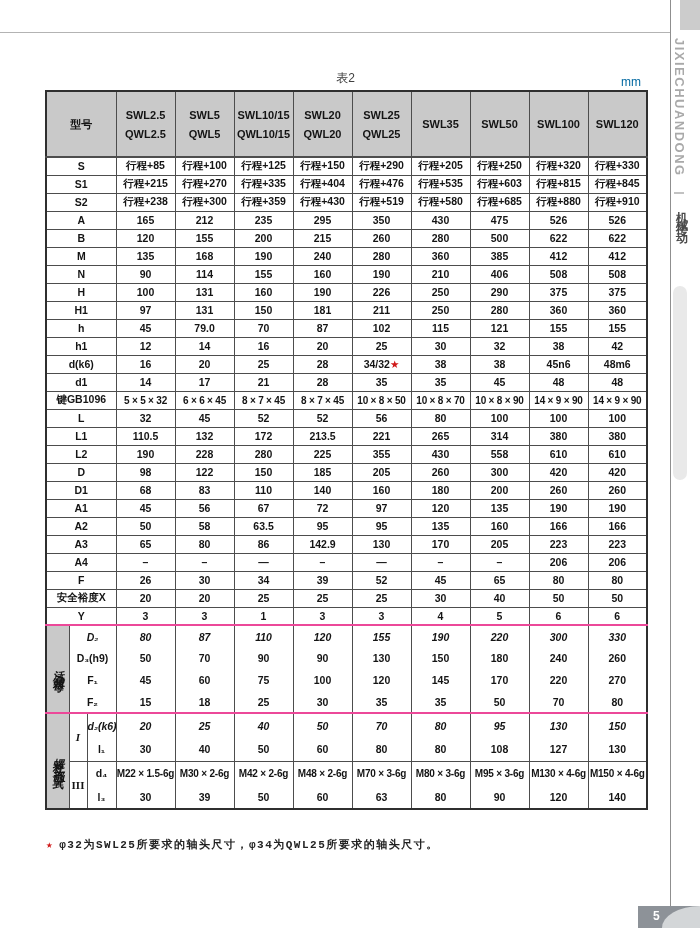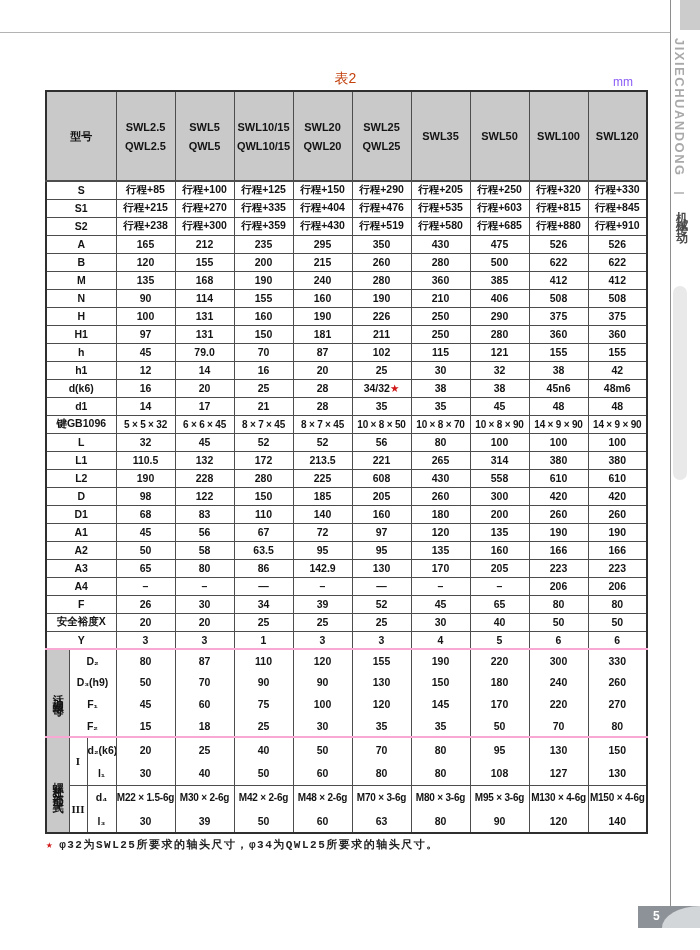--- a/index.html
+++ b/index.html
@@ -18,47 +18,47 @@
   .brand-dash{position:absolute;left:674px;top:192px;width:10px;height:2px;background:#c2c2c2;}
   .section-vert{
     position:absolute;left:673px;top:201px;writing-mode:vertical-rl;
     font-weight:bold;font-size:12px;letter-spacing:7px;color:#4a4a4a;white-space:nowrap;
   }
   .side-accent{position:absolute;left:673px;top:286px;width:14px;height:194px;background:#e9e9e9;border-radius:7px;}
   .page-box{position:absolute;left:638px;top:906px;width:62px;height:22px;background:#8d9298;}
   .page-box .num{position:absolute;left:15px;top:3px;font-size:12px;font-weight:bold;color:#ffffff;}
   .page-box .curve{position:absolute;right:0;bottom:0;width:38px;height:22px;background:#d3d6d8;border-top-left-radius:100% 100%;}
   
-  .caption{position:absolute;left:45px;top:70px;width:601px;text-align:center;font-size:14px;color:#c2410c;}
-  .unit{position:absolute;left:45px;top:75px;width:588px;text-align:right;font-size:12px;color:#8b5cf6;}
+  .caption{position:absolute;left:45px;top:70px;width:601px;text-align:center;font-size:12px;color:#404040;}
+  .unit{position:absolute;left:53px;top:75px;width:588px;text-align:right;font-size:12px;color:#0369a1;}
   
   table.spec{
     position:absolute;left:45px;top:90px;width:601px;
     border-collapse:collapse;table-layout:fixed;border:2px solid #2f2f2f;
   }
   .spec th,.spec td{
     border:1px solid #4d4d4d;text-align:center;vertical-align:middle;
     font-weight:bold;padding:0;white-space:nowrap;overflow:hidden;color:#141414;
   }
-  .spec thead tr{height:90px;}
+  .spec thead tr{height:66px;}
   .spec thead th{background:#c9c9c9;font-size:11px;border-bottom-width:2px;}
   .spec thead th div{margin:7px 0;}
   .spec tbody tr.single{height:18px;}
   .spec tbody tr.g1{height:22px;}
   .spec tbody tr.g2{height:24px;}
   .spec td.lbl{font-size:10.5px;}
   .spec td.val{font-size:10.5px;}
   .spec td.val.sm{font-size:10px;letter-spacing:-0.2px;}
   .spec td.glbl{
     background:#c9c9c9;writing-mode:vertical-rl;font-size:11px;letter-spacing:4px;
     padding:3px 0;
   }
   .spec td.rom{font-family:"Liberation Serif","DejaVu Serif",serif;font-size:11px;}
   .spec td.slbl{font-size:10.5px;}
-  .spec tr.sec td{border-top:2px solid #f9a8d4;}
+  .spec tr.sec td{border-top:2px solid #ec4899;font-style:italic;}
   .spec td.nb{border-bottom:hidden;}
   .star{color:#d01818;}
   
   .footnote{position:absolute;left:46px;top:837px;font-size:11px;font-weight:bold;color:#222;letter-spacing:1.5px;font-family:Liberation Mono, monospace;}
   .footnote .star{margin-right:5px;}
 </style>
 </head>
 <body>
 
 <div class="top-rule"></div>
@@ -316,21 +316,21 @@
         <td class="val">314</td>
         <td class="val">380</td>
         <td class="val">380</td>
       </tr>
       <tr class="single">
         <td class="lbl" colspan="3">L2</td>
         <td class="val">190</td>
         <td class="val">228</td>
         <td class="val">280</td>
         <td class="val">225</td>
-        <td class="val">608</td>
+        <td class="val">355</td>
         <td class="val">430</td>
         <td class="val">558</td>
         <td class="val">610</td>
         <td class="val">610</td>
       </tr>
       <tr class="single">
         <td class="lbl" colspan="3">D</td>
         <td class="val">98</td>
         <td class="val">122</td>
         <td class="val">150</td>

